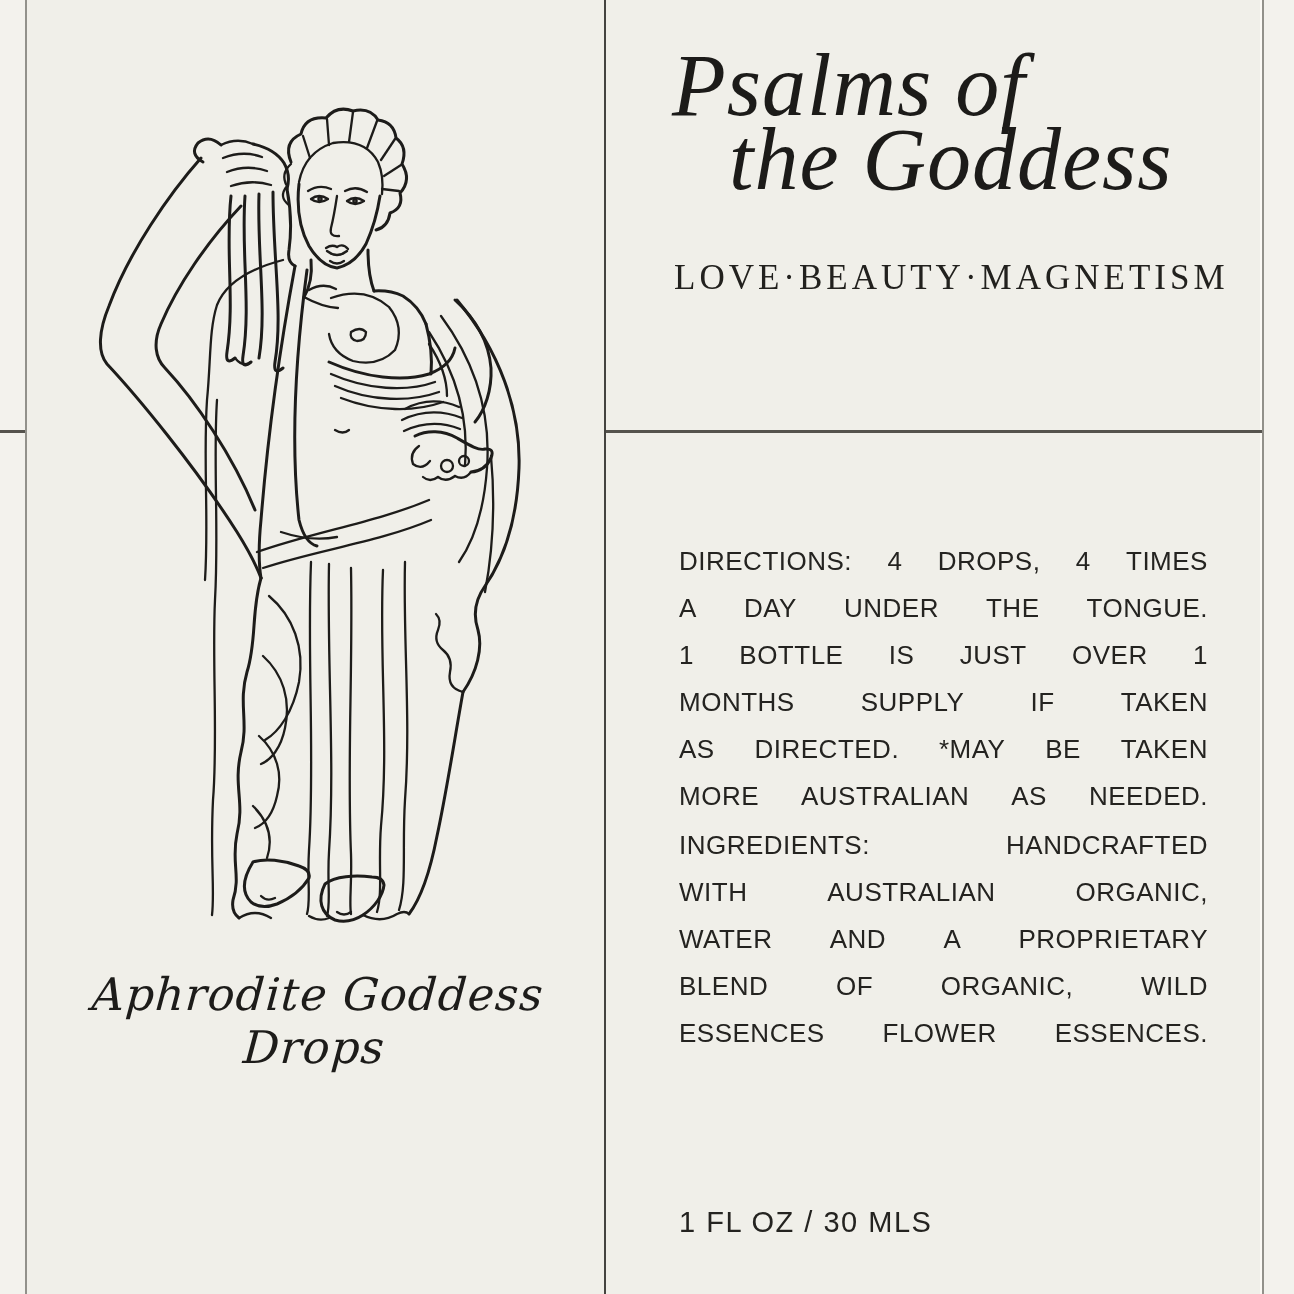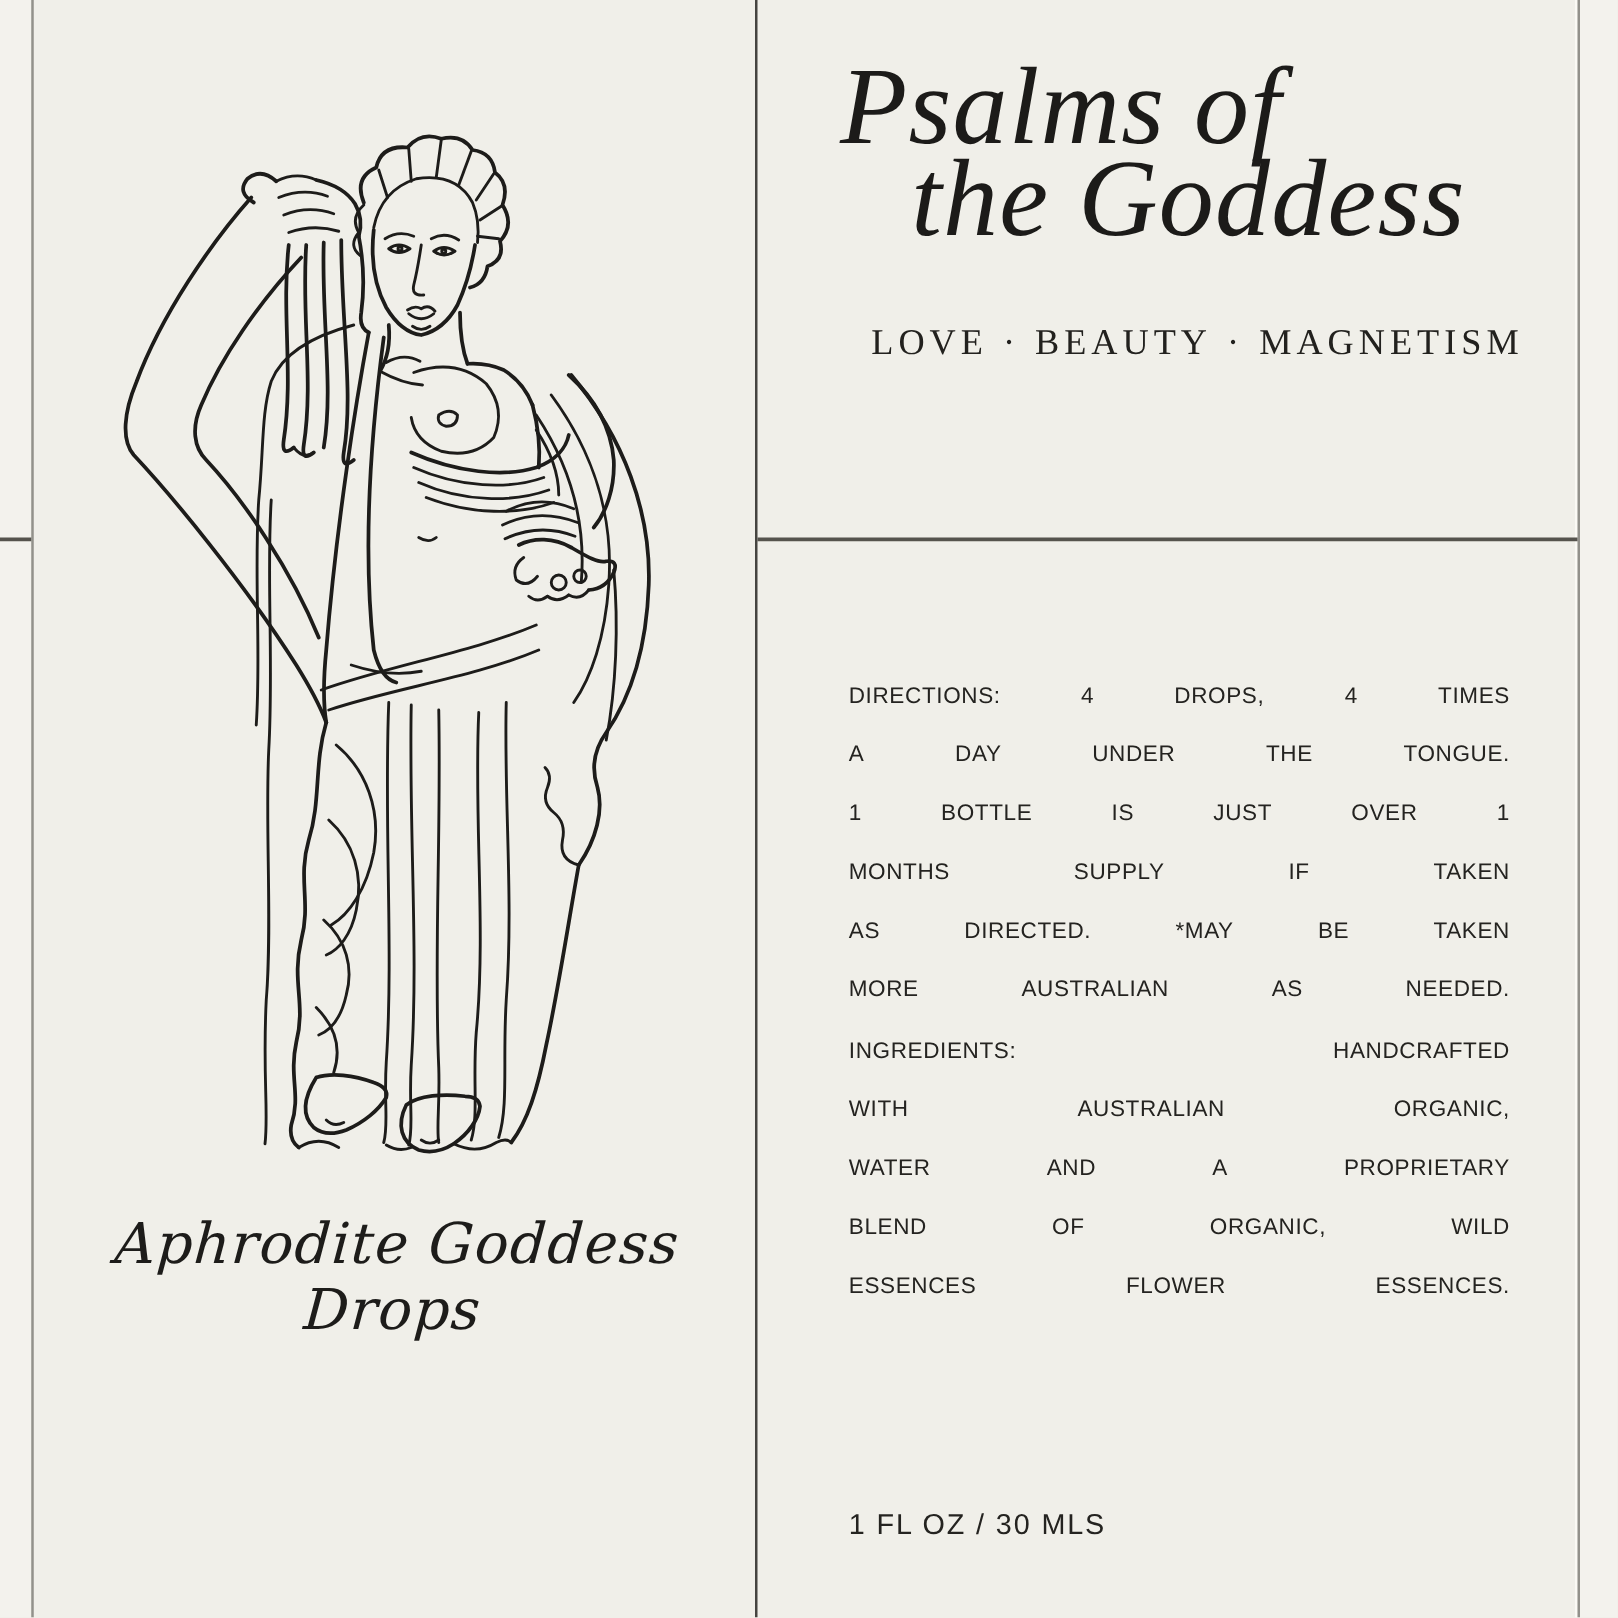--- a/index.html
+++ b/index.html
@@ -24,27 +24,27 @@
   .figure{position:absolute;left:85px;top:100px;width:445px;height:840px}
   .figure svg{width:100%;height:100%;display:block}
   .caption{position:absolute;left:27px;top:968px;width:578px;text-align:center;
     font-family:"DejaVu Serif",serif;font-style:italic;font-size:45px;letter-spacing:1px;color:#1d1c1a;
     transform:skewX(-4deg)}
   
   .title{position:absolute;font-family:"Liberation Serif",serif;font-style:italic;font-weight:400;
     font-size:88px;line-height:1;color:#1c1b19;letter-spacing:1px;white-space:nowrap}
   .title.l1{left:672px;top:42px}
   .title.l2{left:729px;top:116px}
-  .tagline{position:absolute;left:697px;top:258px;width:522px;display:flex;justify-content:space-between;
-    font-family:"Liberation Serif",serif;font-size:29px;letter-spacing:4px;color:#22211e;white-space:nowrap}
-  .para{position:absolute;left:679px;width:529px;font-size:18px;letter-spacing:.5px;color:#242320}
+  .tagline{position:absolute;left:674px;top:258px;width:522px;display:flex;justify-content:space-between;
+    font-family:"Liberation Serif",serif;font-size:35px;letter-spacing:4px;color:#22211e;white-space:nowrap}
+  .para{position:absolute;left:679px;width:529px;font-size:26px;letter-spacing:.5px;color:#242320}
   .para.directions{top:546px}
   .para.ingredients{top:830px}
   .jline{display:flex;justify-content:space-between;height:47px;align-items:flex-start;white-space:nowrap}
-  .volume{position:absolute;left:679px;top:1206px;font-size:23px;letter-spacing:1.5px;color:#242320;white-space:nowrap}
+  .volume{position:absolute;left:679px;top:1206px;font-size:29px;letter-spacing:1.5px;color:#242320;white-space:nowrap}
   
   .figure path,.figure circle{fill:none;stroke:#1d1c1a;stroke-width:3;stroke-linecap:round;stroke-linejoin:round}
   .figure .fine{stroke-width:2.3}
 </style>
 </head>
 <body>
 
 <div class="sheet">
 
   <div class="strip left"></div>

